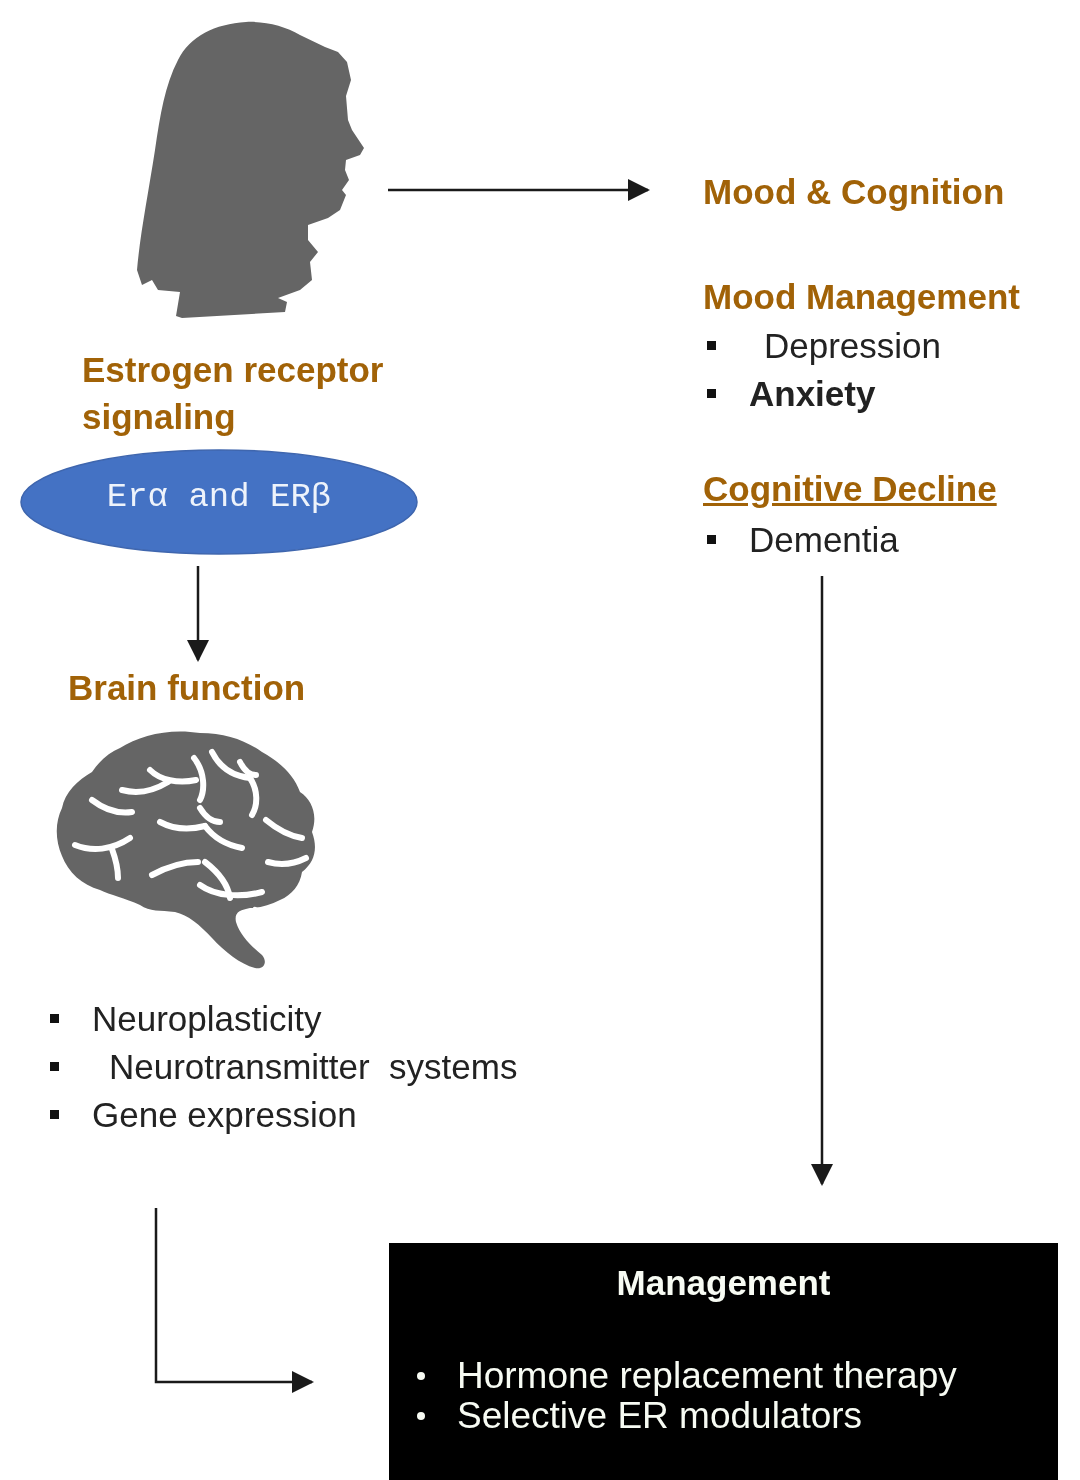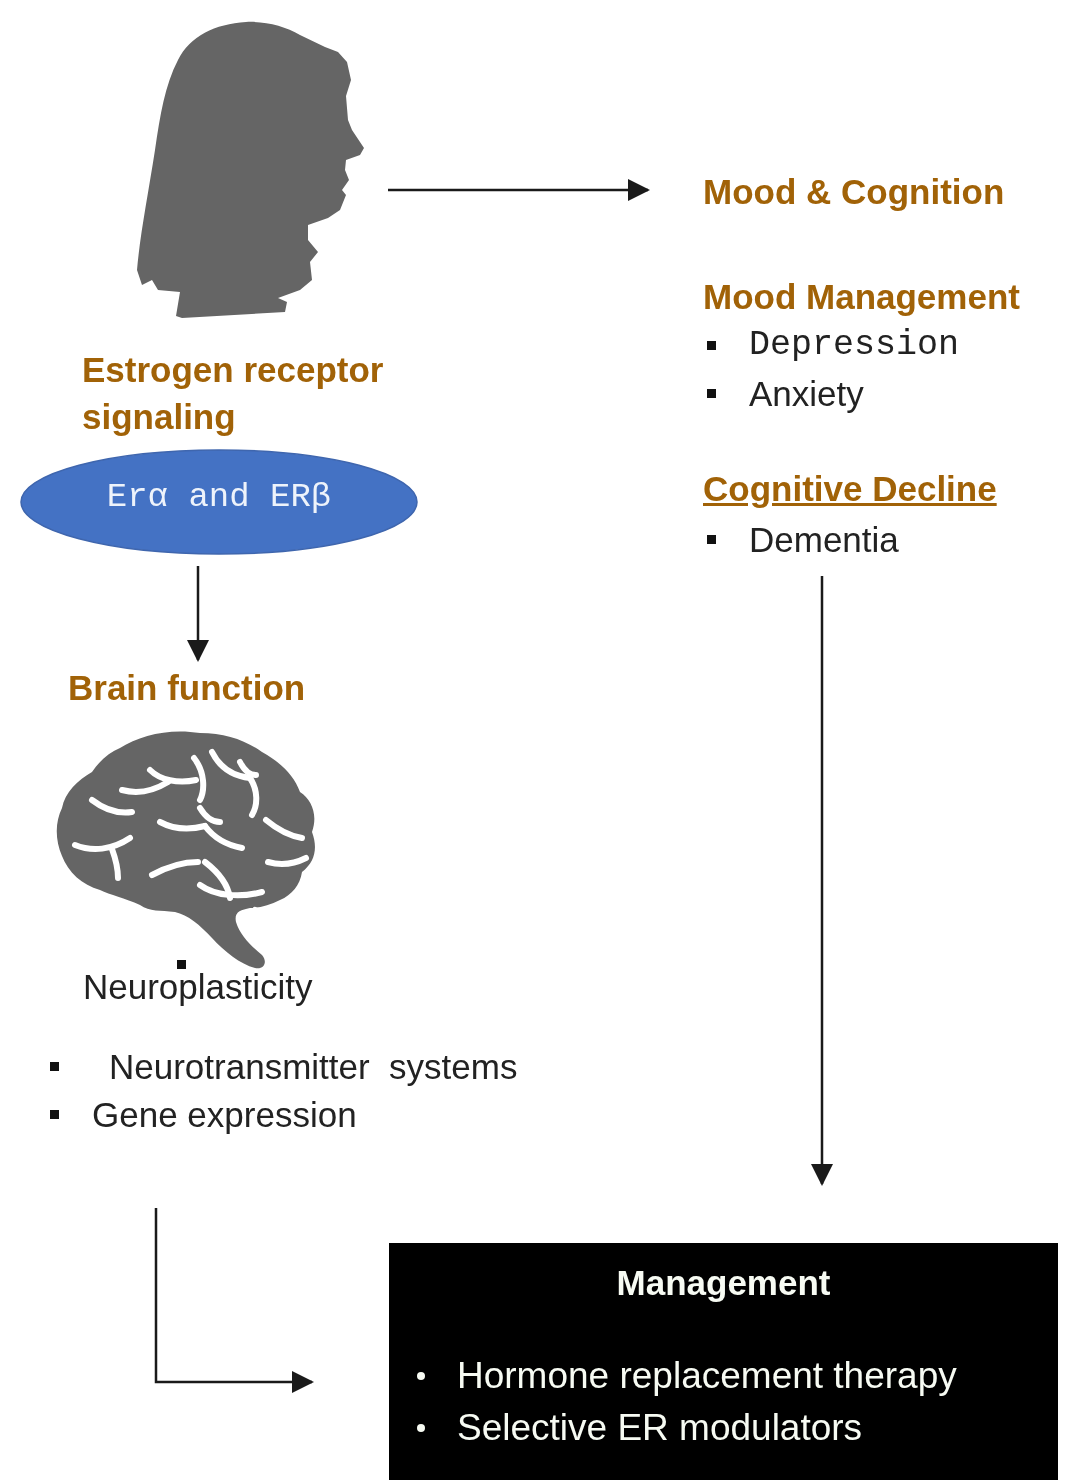--- a/index.html
+++ b/index.html
@@ -98,56 +98,56 @@
   <line x1="822" y1="576" x2="822" y2="1184" stroke="#1a1a1a" stroke-width="2.5" marker-end="url(#ahBig)"></line>
 
   <polyline points="156,1208 156,1382 312,1382" fill="none" stroke="#1a1a1a" stroke-width="2.5" marker-end="url(#ahBig)"></polyline>
 </svg>
 
 <div class="abs heading" style="left:703px; top:171px;">Mood &amp; Cognition</div>
 
 <div class="abs heading" style="left:703px; top:276px;">Mood Management</div>
 <div class="list-row" style="left:707px; top:321px;">
   <span class="bullet-sq"></span>
-  <span class="item" style="margin-left:33px;font-family:Liberation Mono, monospace;">Depression</span>
+  <span class="item" style="margin-left:48px;">Depression</span>
 </div>
 <div class="list-row" style="left:707px; top:369px;">
   <span class="bullet-sq"></span>
-  <span class="item" style="margin-left:33px;">Anxiety</span>
+  <span class="item" style="margin-left:33px;font-weight:bold;">Anxiety</span>
 </div>
 
 <div class="abs heading" style="left:703px; top:468px;text-decoration:underline;">Cognitive Decline</div>
 <div class="list-row" style="left:707px; top:515px;">
   <span class="bullet-sq"></span>
   <span class="item" style="margin-left:33px;">Dementia</span>
 </div>
 
 <div class="abs heading" style="left:82px; top:349px;">Estrogen receptor</div>
 <div class="abs heading" style="left:82px; top:396px;text-align:center;">signaling</div>
 
 <div class="abs" id="ellipse-label" style="left:20px; width:398px; top:478px; text-align:center;">Erα and ERβ</div>
 
 <div class="abs heading" style="left:68px; top:667px;">Brain function</div>
 
-<div class="list-row" style="left:50px; top:960px;flex-direction:column;">
+<div class="list-row" style="left:50px; top:994px;">
   <span class="bullet-sq"></span>
   <span class="item" style="margin-left:33px;">Neuroplasticity</span>
 </div>
 <div class="list-row" style="left:50px; top:1042px;">
   <span class="bullet-sq"></span>
   <span class="item" style="margin-left:50px; white-space:pre;">Neurotransmitter  systems</span>
 </div>
 <div class="list-row" style="left:50px; top:1090px;">
   <span class="bullet-sq"></span>
   <span class="item" style="margin-left:33px;">Gene expression</span>
 </div>
 
 <div id="mgmt-box">
   <div class="mgmt-title">Management</div>
   <div class="mgmt-row" style="top:112px;">
     <span class="mgmt-dot"></span>
     <span>Hormone replacement therapy</span>
   </div>
-  <div class="mgmt-row" style="top:164px;">
+  <div class="mgmt-row" style="top:152px;">
     <span class="mgmt-dot"></span>
     <span>Selective ER modulators</span>
   </div>
 </div>
 
 </body></html>

